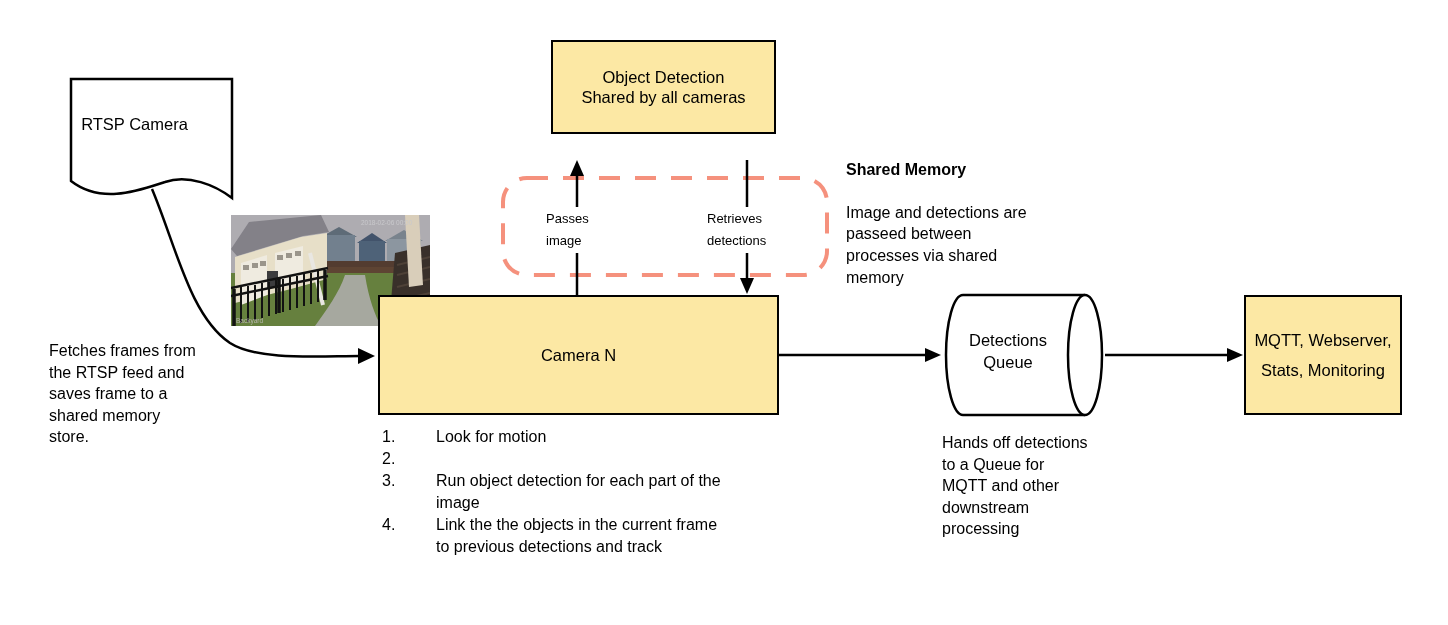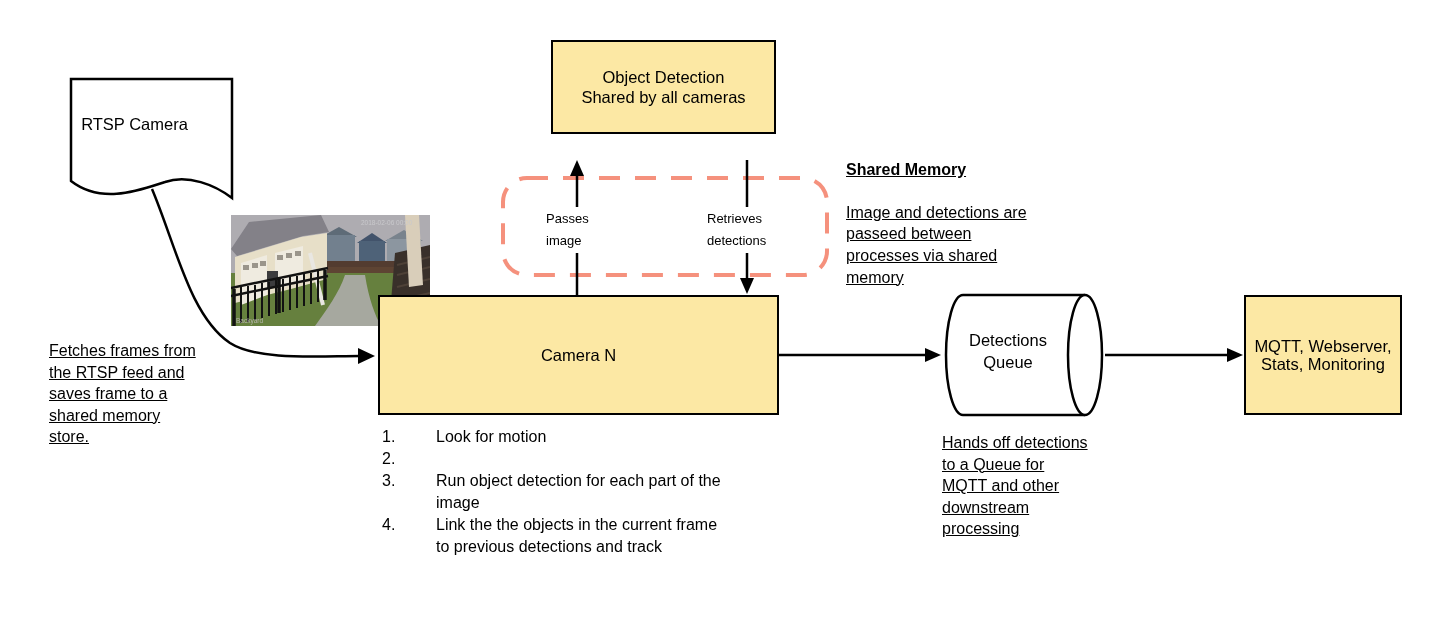--- a/index.html
+++ b/index.html
@@ -4,33 +4,33 @@
 <style>
   html,body{margin:0;padding:0;background:#fff;}
   .canvas{position:relative;width:1448px;height:625px;background:#ffffff;
           font-family:"Liberation Sans",sans-serif;color:#000;overflow:hidden;}
   .layer{position:absolute;left:0;top:0;pointer-events:none;}
   .abs{position:absolute;}
   .box{position:absolute;background:#FCE8A4;border:2px solid #000;box-sizing:border-box;
        display:flex;align-items:center;justify-content:center;text-align:center;
        font-size:16.5px;line-height:20px;}
   .box .sub{}
-  .note{position:absolute;font-size:16px;line-height:21.6px;white-space:pre-line;text-decoration:underline;}
+  .note{position:absolute;font-size:16px;line-height:21.6px;white-space:pre-line;}
   .note .ttl{font-weight:bold;}
   .arrow-label{position:absolute;background:#ffffff;font-size:13px;line-height:22px;
                white-space:pre-line;padding:1px 4px;}
   .rtsp-label{position:absolute;left:70px;top:115px;width:129px;text-align:center;
               font-size:16.5px;}
   .queue-label{position:absolute;left:946px;top:329px;width:124px;text-align:center;
                font-size:16.5px;line-height:22px;white-space:pre-line;}
   .steps{position:absolute;left:382px;top:426px;width:410px;font-size:16px;line-height:22px;}
   .step{display:flex;}
   .step .num{width:54px;flex:0 0 54px;}
   .step .txt{white-space:pre-line;}
-  .mqtt-txt{white-space:pre-line;text-align:center;line-height:18px;font-size:16.5px;}
+  .mqtt-txt{white-space:pre-line;text-align:center;line-height:30px;font-size:16.5px;}
 </style>
 </head>
 <body>
 
 <div class="canvas">
 
   <svg class="layer" width="1448" height="625" viewBox="0 0 1448 625">
 
     <g transform="translate(70,78)">
       <path d="M1 1 L162 1 L162 120 C145 107 118 96 95 104 C70 112 32 127 1 103 Z" fill="#ffffff" stroke="#000" stroke-width="2.5"></path>

